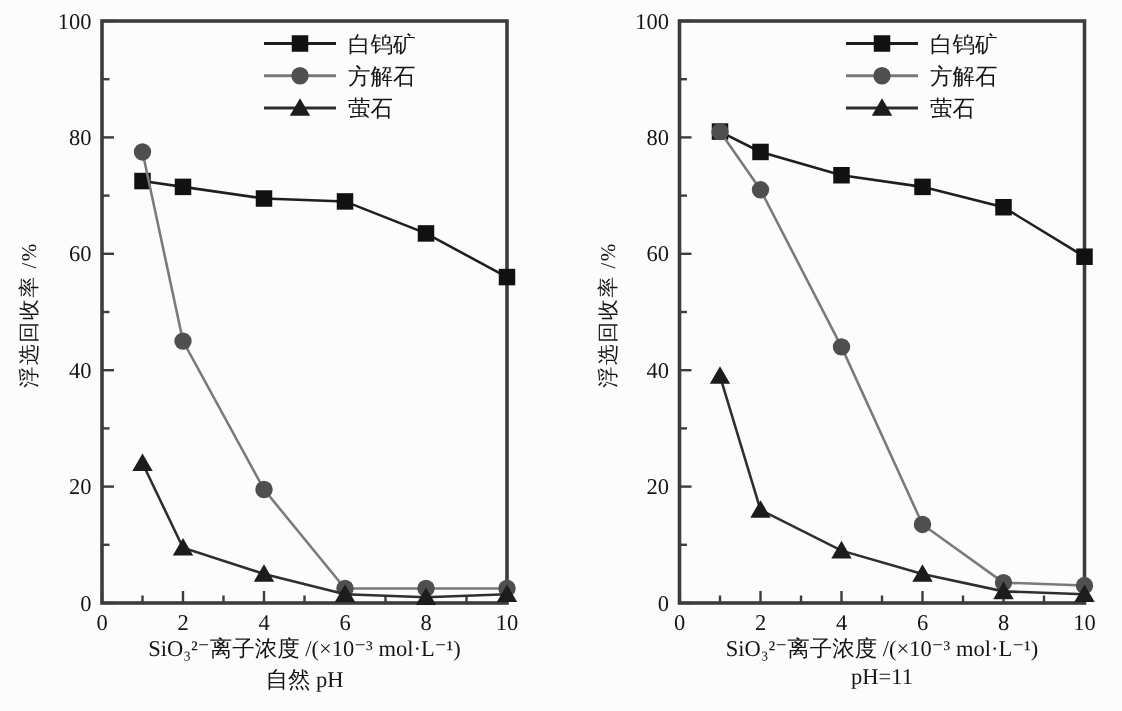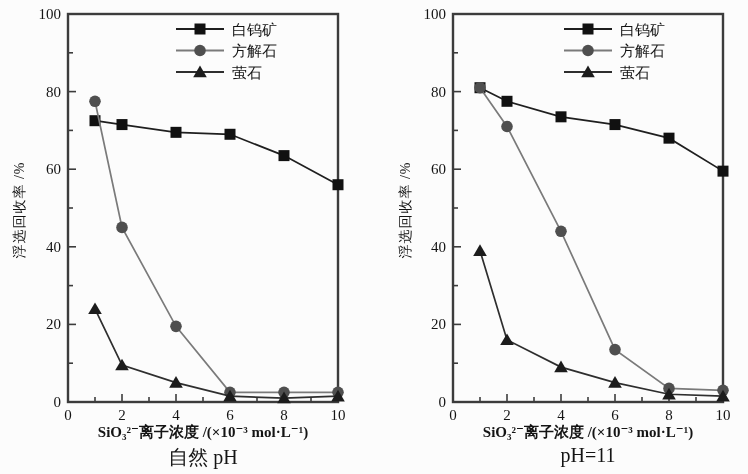--- a/index.html
+++ b/index.html
@@ -36,30 +36,29 @@
     transform:translate(-50%,-50%) rotate(-90deg);
   }
   .panel-left .ylabel{left:20px;}
   .panel-right .ylabel{left:32px;}
   .xlabel{
     position:absolute;
     top:423px;left:0;
     width:100%;
     text-align:center;
     font-size:15px;
-    font-weight:bold;
   }
   .panel-left .xlabel{transform:translateX(16px);}
   .panel-right .xlabel{transform:translateX(27px);}
   .caption{
     position:absolute;
     top:444px;left:0;
     width:100%;
     text-align:center;
-    font-size:20px;
+    font-size:15px;
   }
   .panel-left .caption{transform:translateX(16px);}
   .panel-right .caption{transform:translateX(27px);}
 </style>
 </head>
 <body>
 
 <div class="figure">
 
   <div class="panel panel-left">

